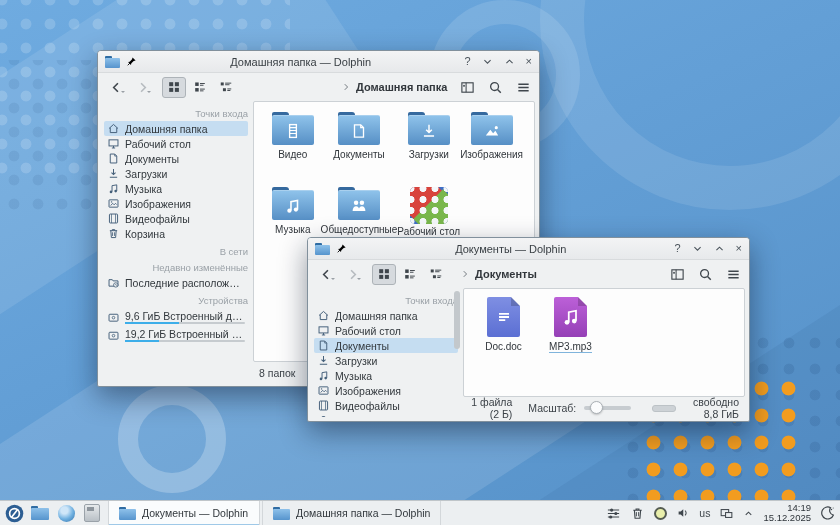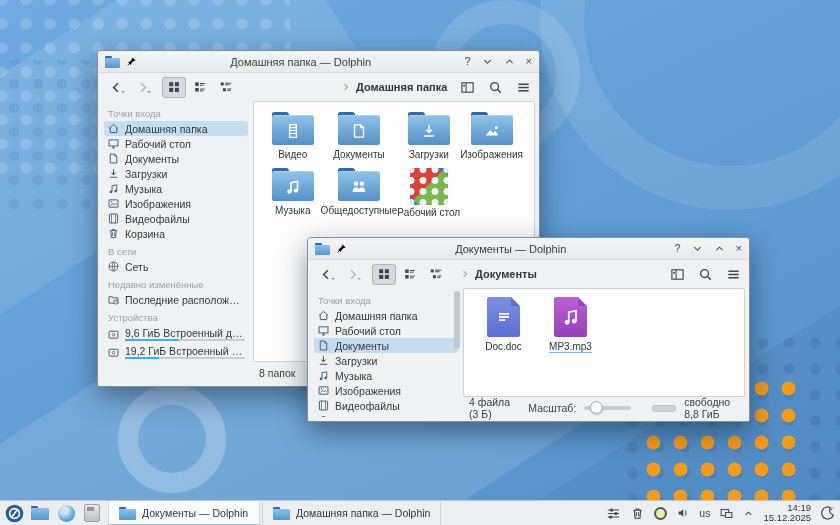--- a/index.html
+++ b/index.html
@@ -62,21 +62,21 @@
   .vgroup { display:flex; gap:2px; margin-left:4px; }
   .vbtn { width:24px; height:21px; display:flex; align-items:center; justify-content:center;
     color:#3f464c; border:1px solid transparent; border-radius:3px; }
   .vbtn.checked { background:#d6dade; border-color:#adb3b8; }
   .crumbs { position:absolute; top:0; height:28px; display:flex; align-items:center; gap:5px;
     font-size:11px; color:#31363b; }
   .crumbs .clabel { font-weight:bold; }
   .crumbs .ccaret { color:#6a7177; display:flex; }
   .tool-right { margin-left:auto; display:flex; align-items:center; gap:13px; color:#3f464c; }
 
-  .content { flex:1; display:flex; min-height:0; padding:0 4px 4px 4px; gap:3px; }
+  .content { flex:1; display:flex; min-height:0; padding:0 4px 4px 4px; gap:3px;text-align:right; }
   .sidebar { width:148px; flex:0 0 148px; position:relative; overflow:hidden; padding:2px 2px 0 2px; }
   .side-h { font-size:9.5px; color:#9aa1a7; margin:5px 0 2px 4px; white-space:nowrap; }
   .place-item { display:flex; align-items:center; gap:5px; height:15px; padding:0 3px;
     border-radius:2px; font-size:10.5px; color:#32383d; white-space:nowrap; overflow:hidden; }
   .place-item.sel { background:#c5ddf1; }
   .place-item.dev { height:18px; }
   .picon { flex:0 0 13px; display:flex; color:#45607a; }
   .plabel { overflow:hidden; text-overflow:ellipsis; }
   .dcol { flex:1; min-width:0; }
   .dcol .plabel { display:block; }
@@ -84,21 +84,21 @@
   .dev-fill { height:100%; background:#3daee9; }
   .sscroll { position:absolute; right:0; top:3px; bottom:3px; width:6px; }
   .sthumb { width:6px; height:58px; background:#c3c8cc; border-radius:3px; }
 
   .viewcol { flex:1; display:flex; flex-direction:column; min-width:0; }
   .view { flex:1; background:#fdfdfd; border:1px solid #ccd1d5; border-radius:2px; overflow:hidden; position:relative; }
   .statusbar { height:20px; flex:0 0 20px; display:flex; align-items:center; gap:8px;
     font-size:10.5px; color:#3c4248; padding:2px 6px 0 6px; }
 
   
-  .fgrid { display:grid; grid-template-columns:repeat(4,1fr); row-gap:8px; padding:10px 11px; }
+  .fgrid { display:grid; grid-template-columns:repeat(4,1fr); row-gap:27px; padding:10px 11px; }
   .fitem { display:flex; flex-direction:column; align-items:center; gap:4px; }
   .fitem .flabel { font-size:10px; color:#31363b; white-space:nowrap; }
   .folder { width:42px; height:33px; position:relative; }
   .folder::before { content:""; position:absolute; top:0; left:0; width:17px; height:6px;
     background:#35699e; border-radius:2px 3px 0 0; }
   .fbody { position:absolute; top:3px; left:0; right:0; bottom:0;
     background:linear-gradient(#8ec2ea,#568fc5); border-radius:2px; border-top:1px solid #a9d0ee;
     display:flex; align-items:center; justify-content:center; color:#fff; }
   .deskicon { width:38px; height:37px; border-radius:5px; position:relative; overflow:hidden;
     background:#3e6ec5; margin-bottom:-2px; }
@@ -332,29 +332,20 @@
         <div class="place-item">
           <span class="picon">
             <svg viewBox="0 0 16 16" width="13" height="13">
               <path d="M3.5 4.5 H12.5 M6.5 4.5 V3.2 H9.5 V4.5 M4.7 4.5 L5.4 13 H10.6 L11.3 4.5" fill="none" stroke="currentColor" stroke-width="1.2"></path>
               <path d="M6.8 6.5 V11 M9.2 6.5 V11" stroke="currentColor" stroke-width="1" fill="none"></path>
             </svg>
           </span>
           <span class="plabel">Корзина</span>
         </div>
         <div class="side-h">В сети</div>
-        <div class="place-item">
-          <span class="picon">
-            <svg viewBox="0 0 16 16" width="13" height="13">
-              <circle cx="8" cy="8" r="5.5" fill="none" stroke="currentColor" stroke-width="1.2"></circle>
-              <path d="M2.5 8 H13.5 M8 2.5 C5.8 5 5.8 11 8 13.5 C10.2 11 10.2 5 8 2.5" fill="none" stroke="currentColor" stroke-width="0.9"></path>
-            </svg>
-          </span>
-          <span class="plabel">Сеть</span>
-        </div>
         <div class="side-h">Недавно изменённые</div>
         <div class="place-item">
           <span class="picon">
             <svg viewBox="0 0 16 16" width="13" height="13">
               <path d="M2.5 4.5 H6.5 L7.5 6 H13.5 V12.5 H2.5 Z" fill="none" stroke="currentColor" stroke-width="1.2"></path>
               <circle cx="10.8" cy="11" r="2.7" fill="#eff1f2" stroke="currentColor" stroke-width="1"></circle>
               <path d="M10.8 9.8 V11 L12 11.7" stroke="currentColor" stroke-width="0.9" fill="none"></path>
             </svg>
           </span>
           <span class="plabel">Последние расположения</span>
@@ -667,21 +658,21 @@
                   <path d="M6.2 12 V4.2 L12 3 V11" fill="none" stroke="currentColor" stroke-width="1.4"></path>
                   <circle cx="4.8" cy="12.2" r="1.9" fill="currentColor"></circle>
                   <circle cx="10.6" cy="11.2" r="1.9" fill="currentColor"></circle>
                 </svg>
               </div>
               <span class="flabel focus">MP3.mp3</span>
             </div>
           </div>
       </div>
       <div class="statusbar">
-        <span>4 файла (3 Б)</span>
+        <span>1 файла (2 Б)</span>
         <span style="flex:1"></span>
         <span>Масштаб:</span>
         <span class="zslider">
           <span class="zfill" id="zfill" style="width: 25%;"></span><span class="zknob" id="zknob" style="left: calc(25% - 6px);"></span>
         </span>
         <span style="width:8px"></span>
         <span class="capbar"></span>
         <span>свободно 8,8 ГиБ</span>
       </div>
     </div>

